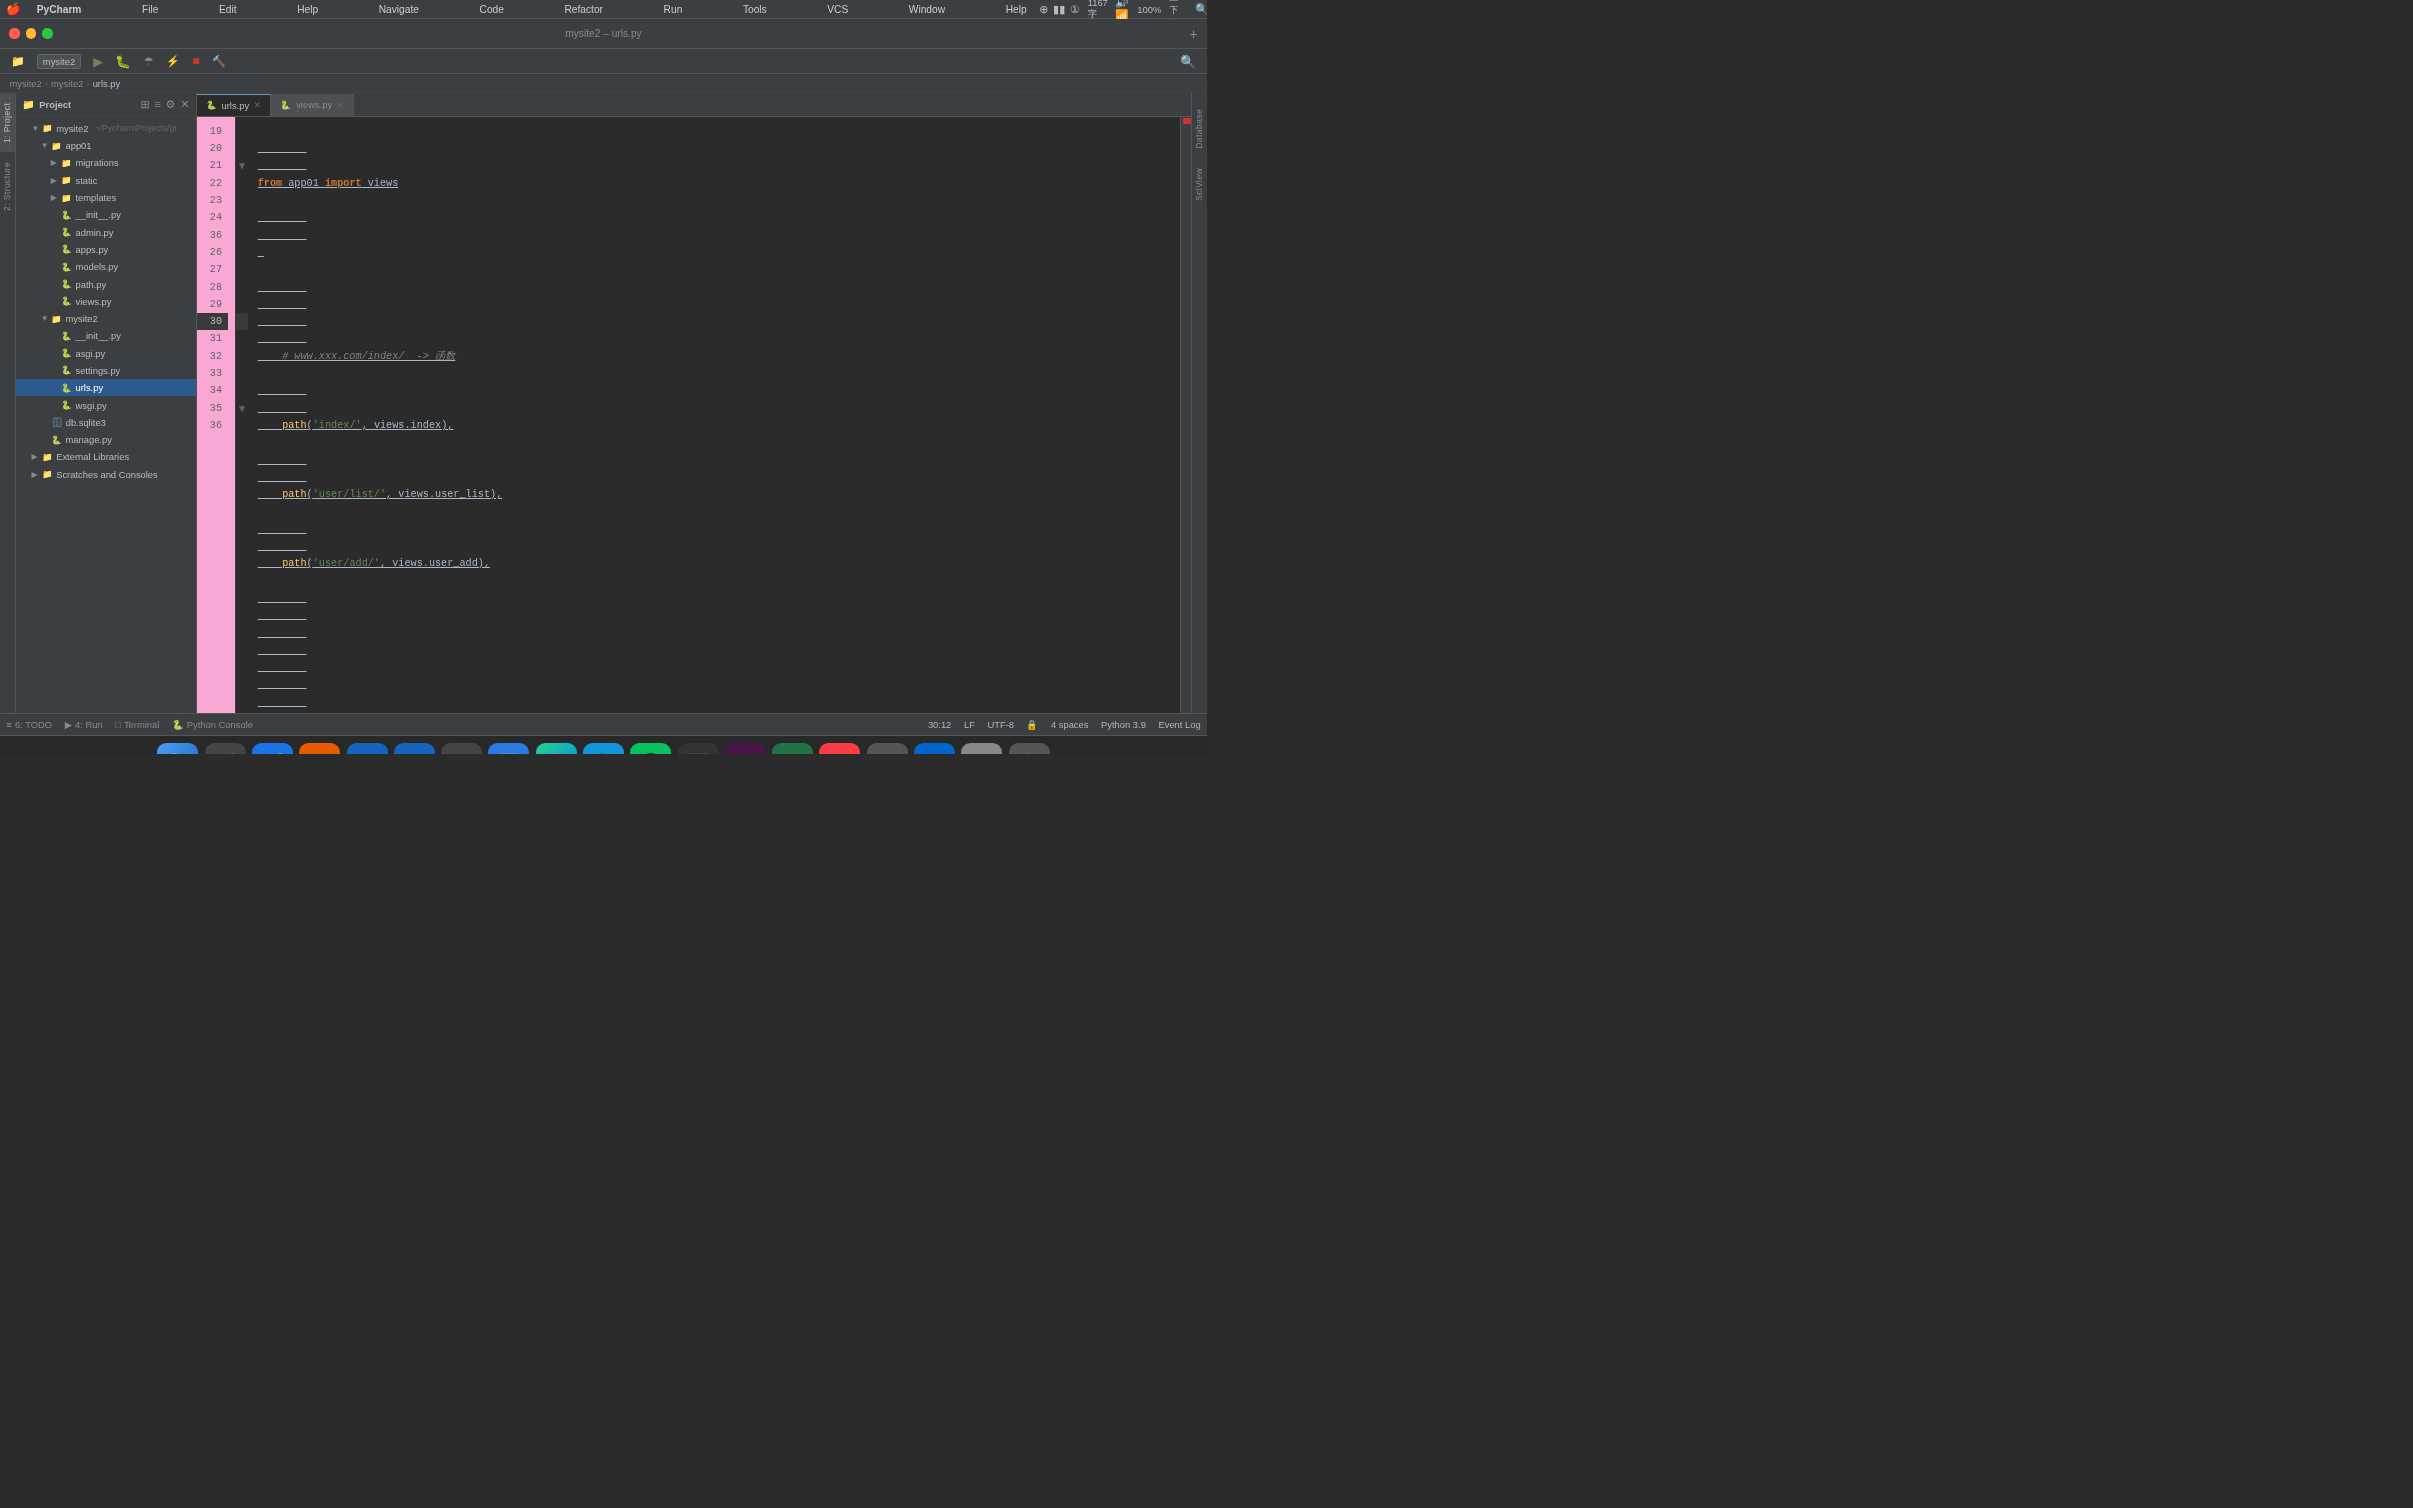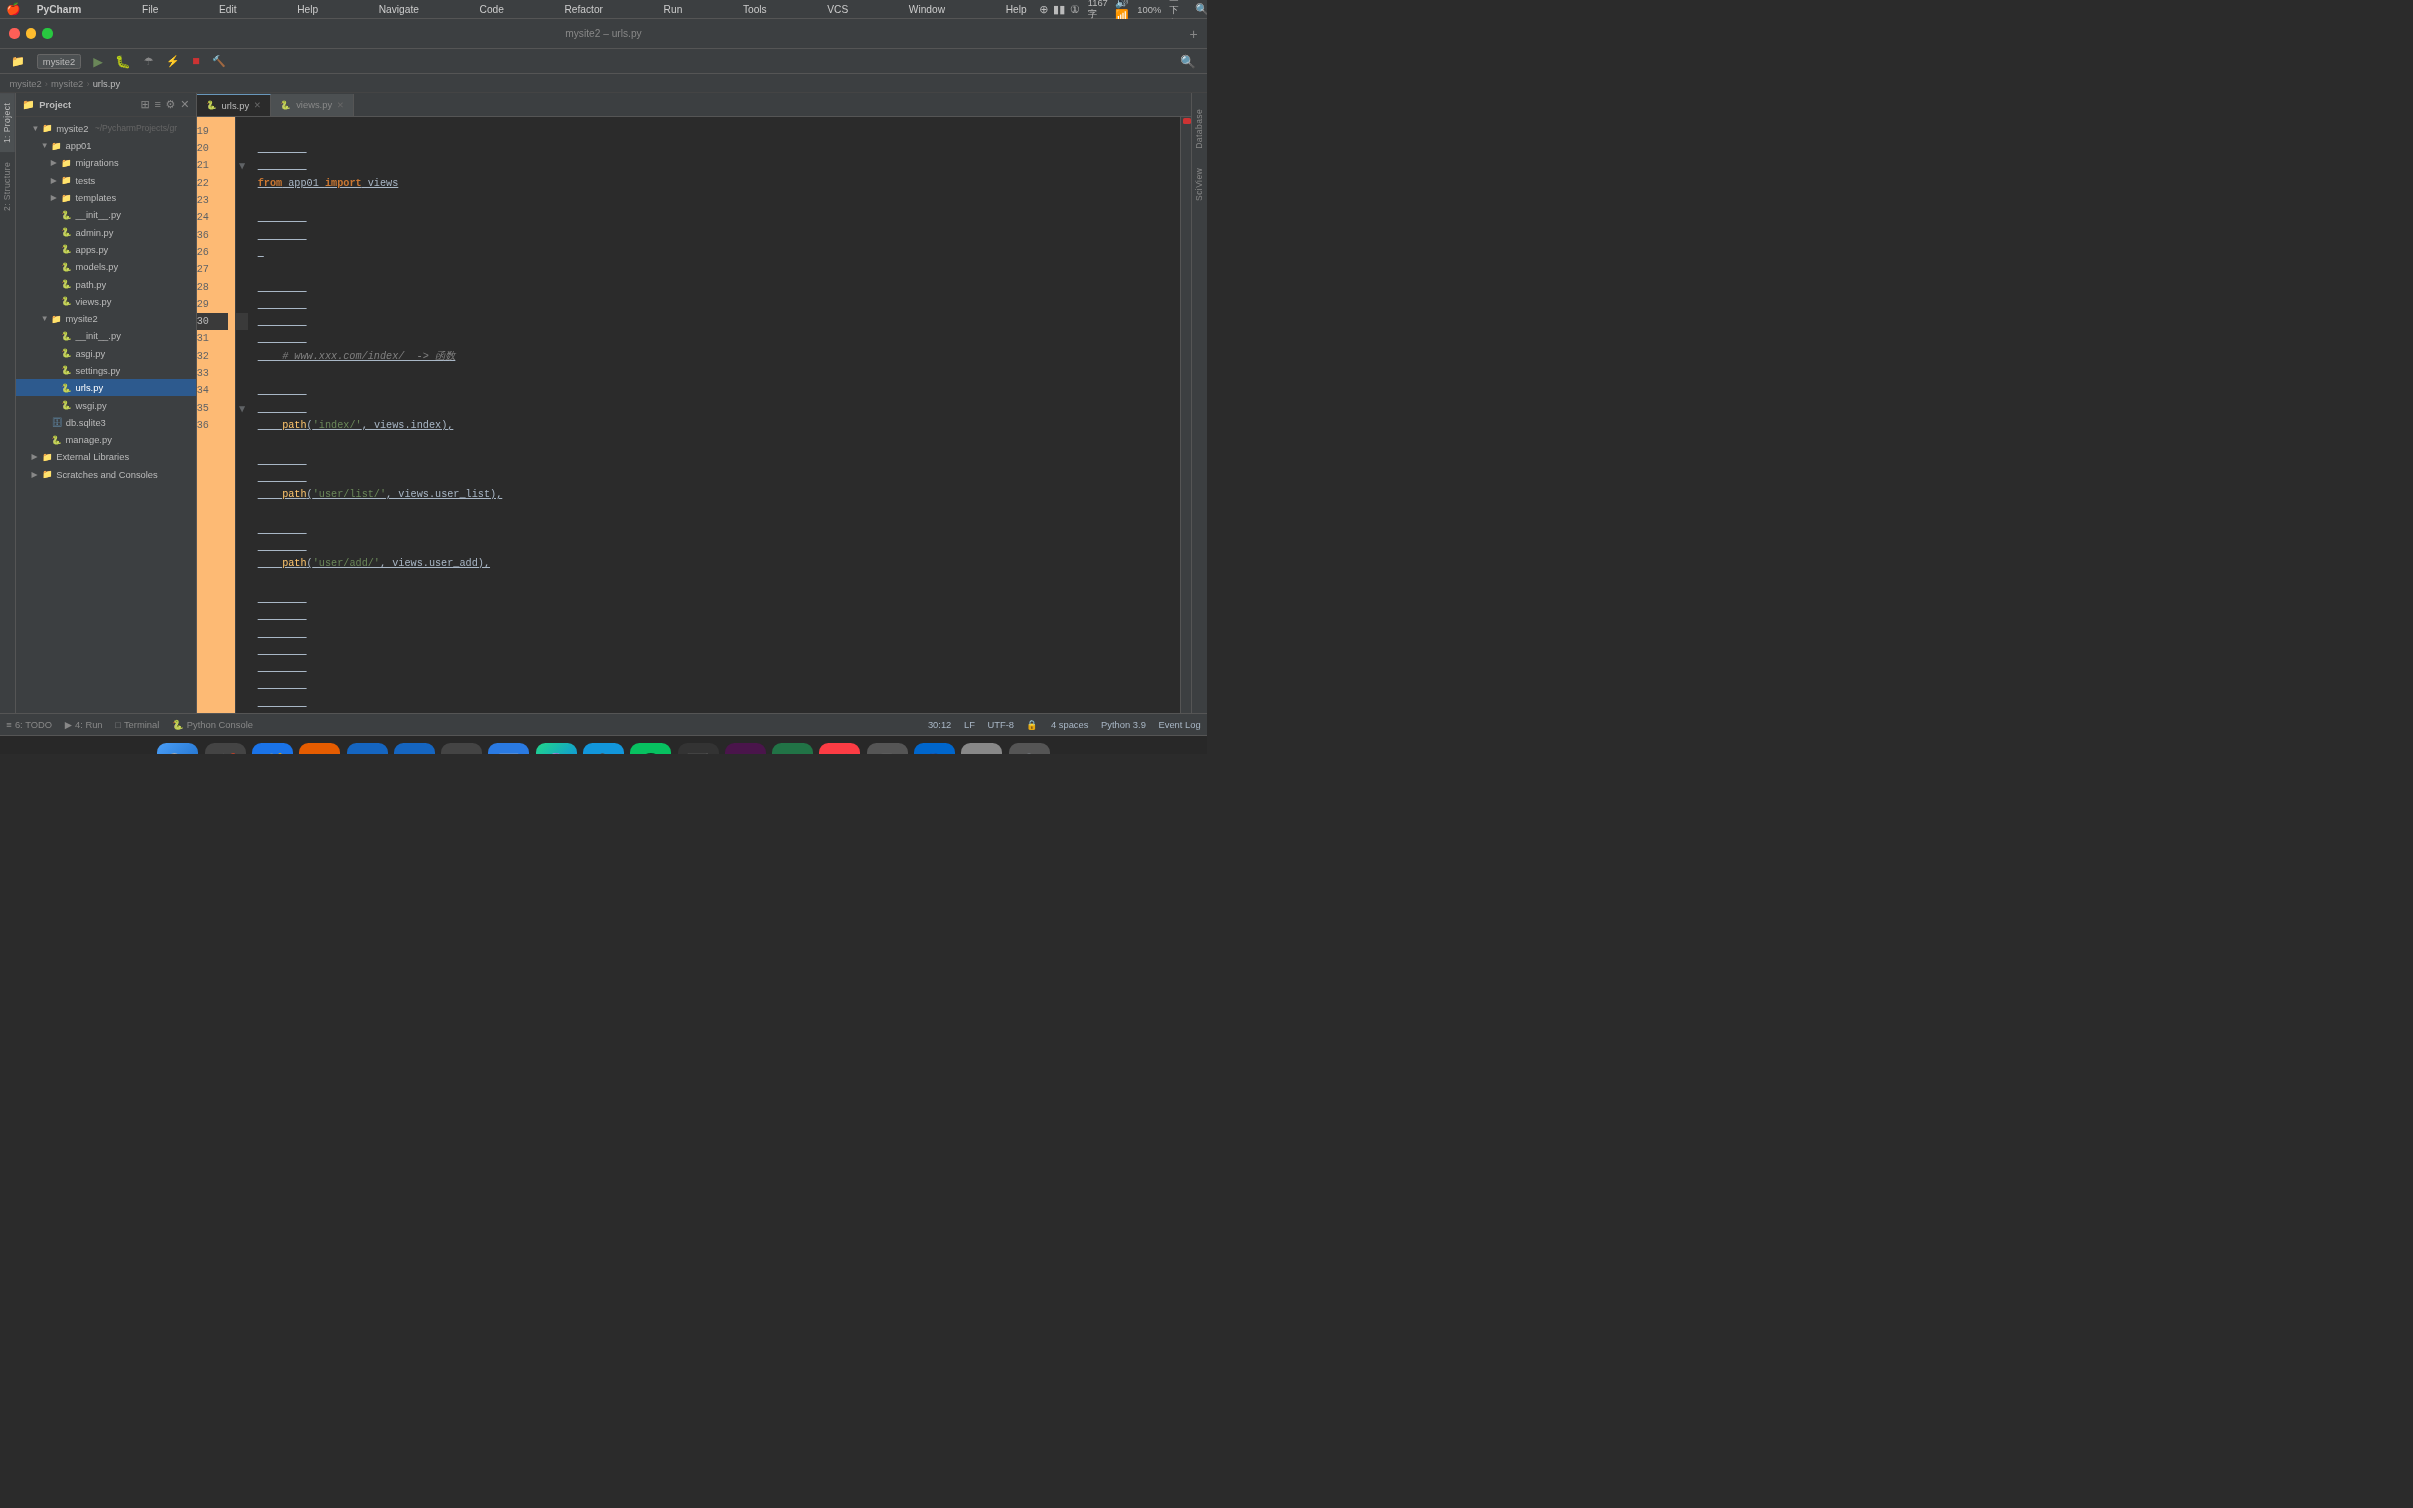--- a/index.html
+++ b/index.html
@@ -233,27 +233,27 @@
     .tab-py-icon { color: #6897bb; font-size: 8.6px; }
 
     
     .code-editor {
       flex: 1;
       display: flex;
       overflow: hidden;
     }
     .line-numbers {
       width: 39px;
-      background: #fdba74;
+      background: #f9a8d4;
       color: #606366;
       font-family: 'Menlo', 'Monaco', 'Courier New', monospace;
       font-size: 10.2px;
       line-height: 17.3px;
       padding: 6.3px 6.3px 6.3px 0;
-      text-align: left;
+      text-align: right;
       user-select: none;
       border-right: 0.8px solid #3c3f41;
       flex-shrink: 0;
     }
     .line-numbers .ln {
       display: block;
       padding-right: 6.3px;
     }
     .code-area {
       flex: 1;
@@ -458,21 +458,21 @@
         <span>app01</span>
       </div>
       <div class="tree-item tree-indent-3">
         <span class="tree-arrow">▶</span>
         <span class="tree-icon icon-folder">📁</span>
         <span>migrations</span>
       </div>
       <div class="tree-item tree-indent-3">
         <span class="tree-arrow">▶</span>
         <span class="tree-icon icon-folder">📁</span>
-        <span>tests</span>
+        <span>static</span>
       </div>
       <div class="tree-item tree-indent-3">
         <span class="tree-arrow">▶</span>
         <span class="tree-icon icon-folder">📁</span>
         <span>templates</span>
       </div>
       <div class="tree-item tree-indent-3">
         <span class="tree-arrow" style="visibility:hidden">▶</span>
         <span class="tree-icon" style="color:#6897bb;">🐍</span>
         <span>__init__.py</span>

